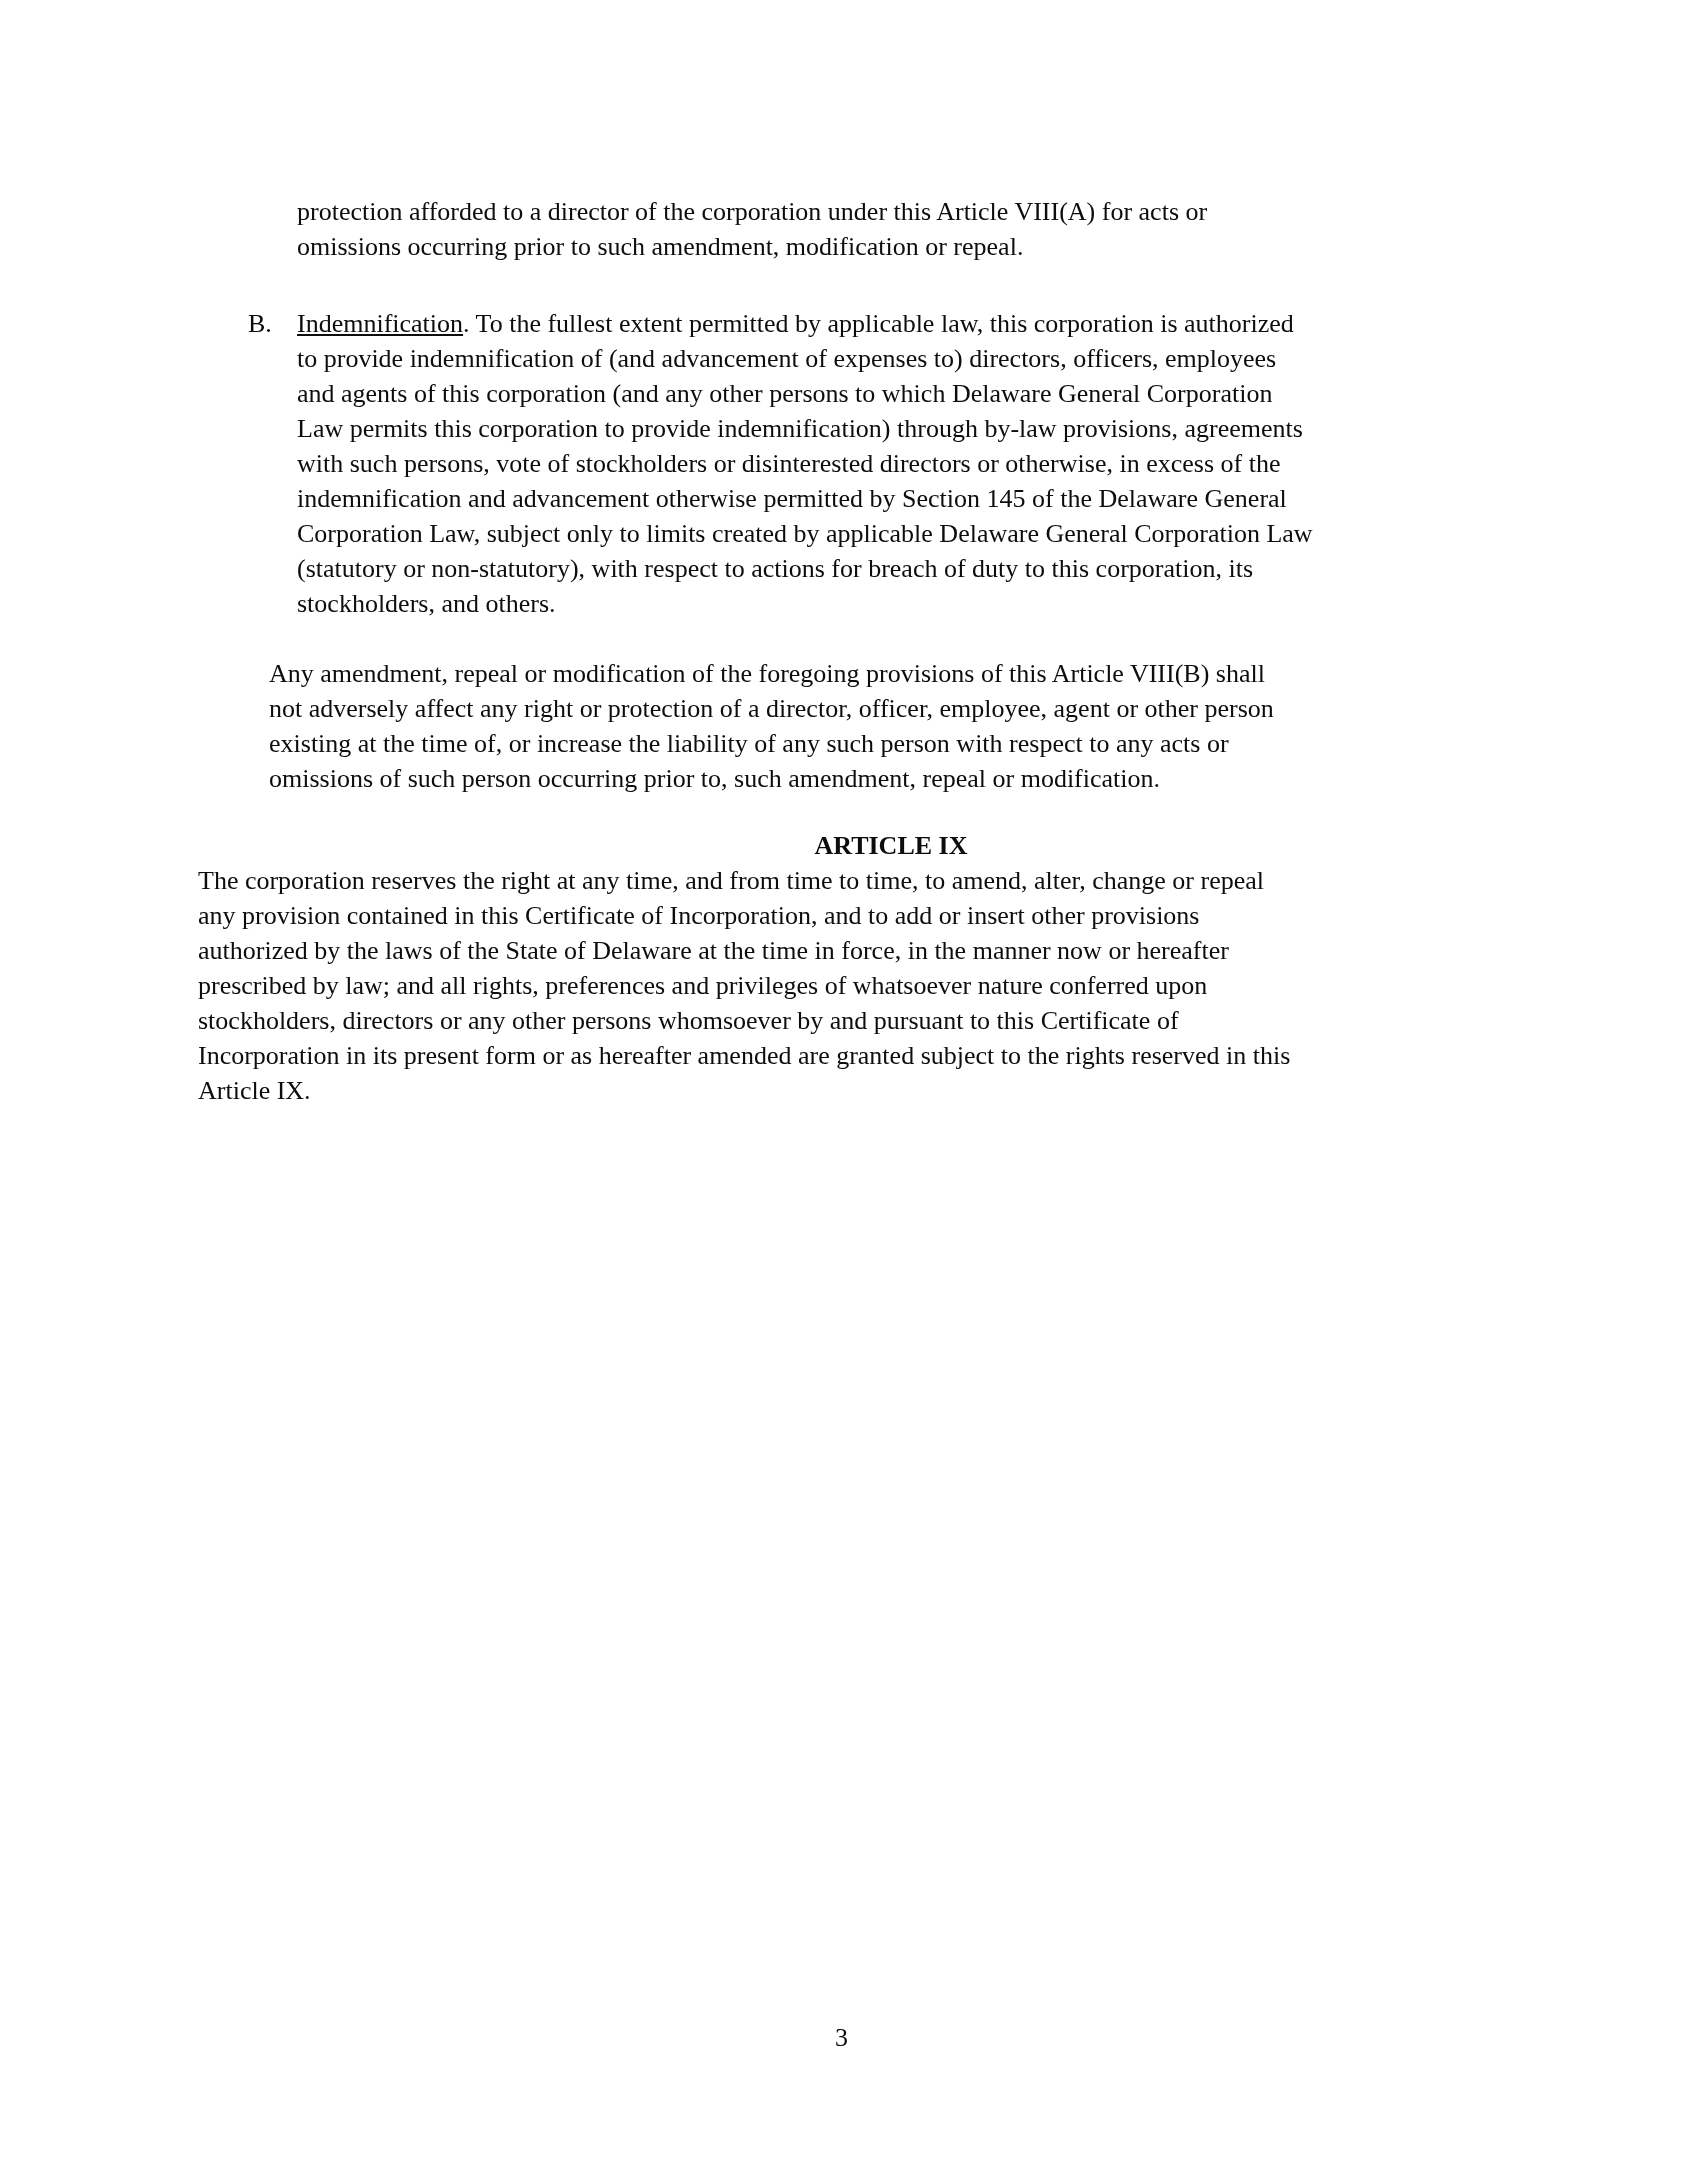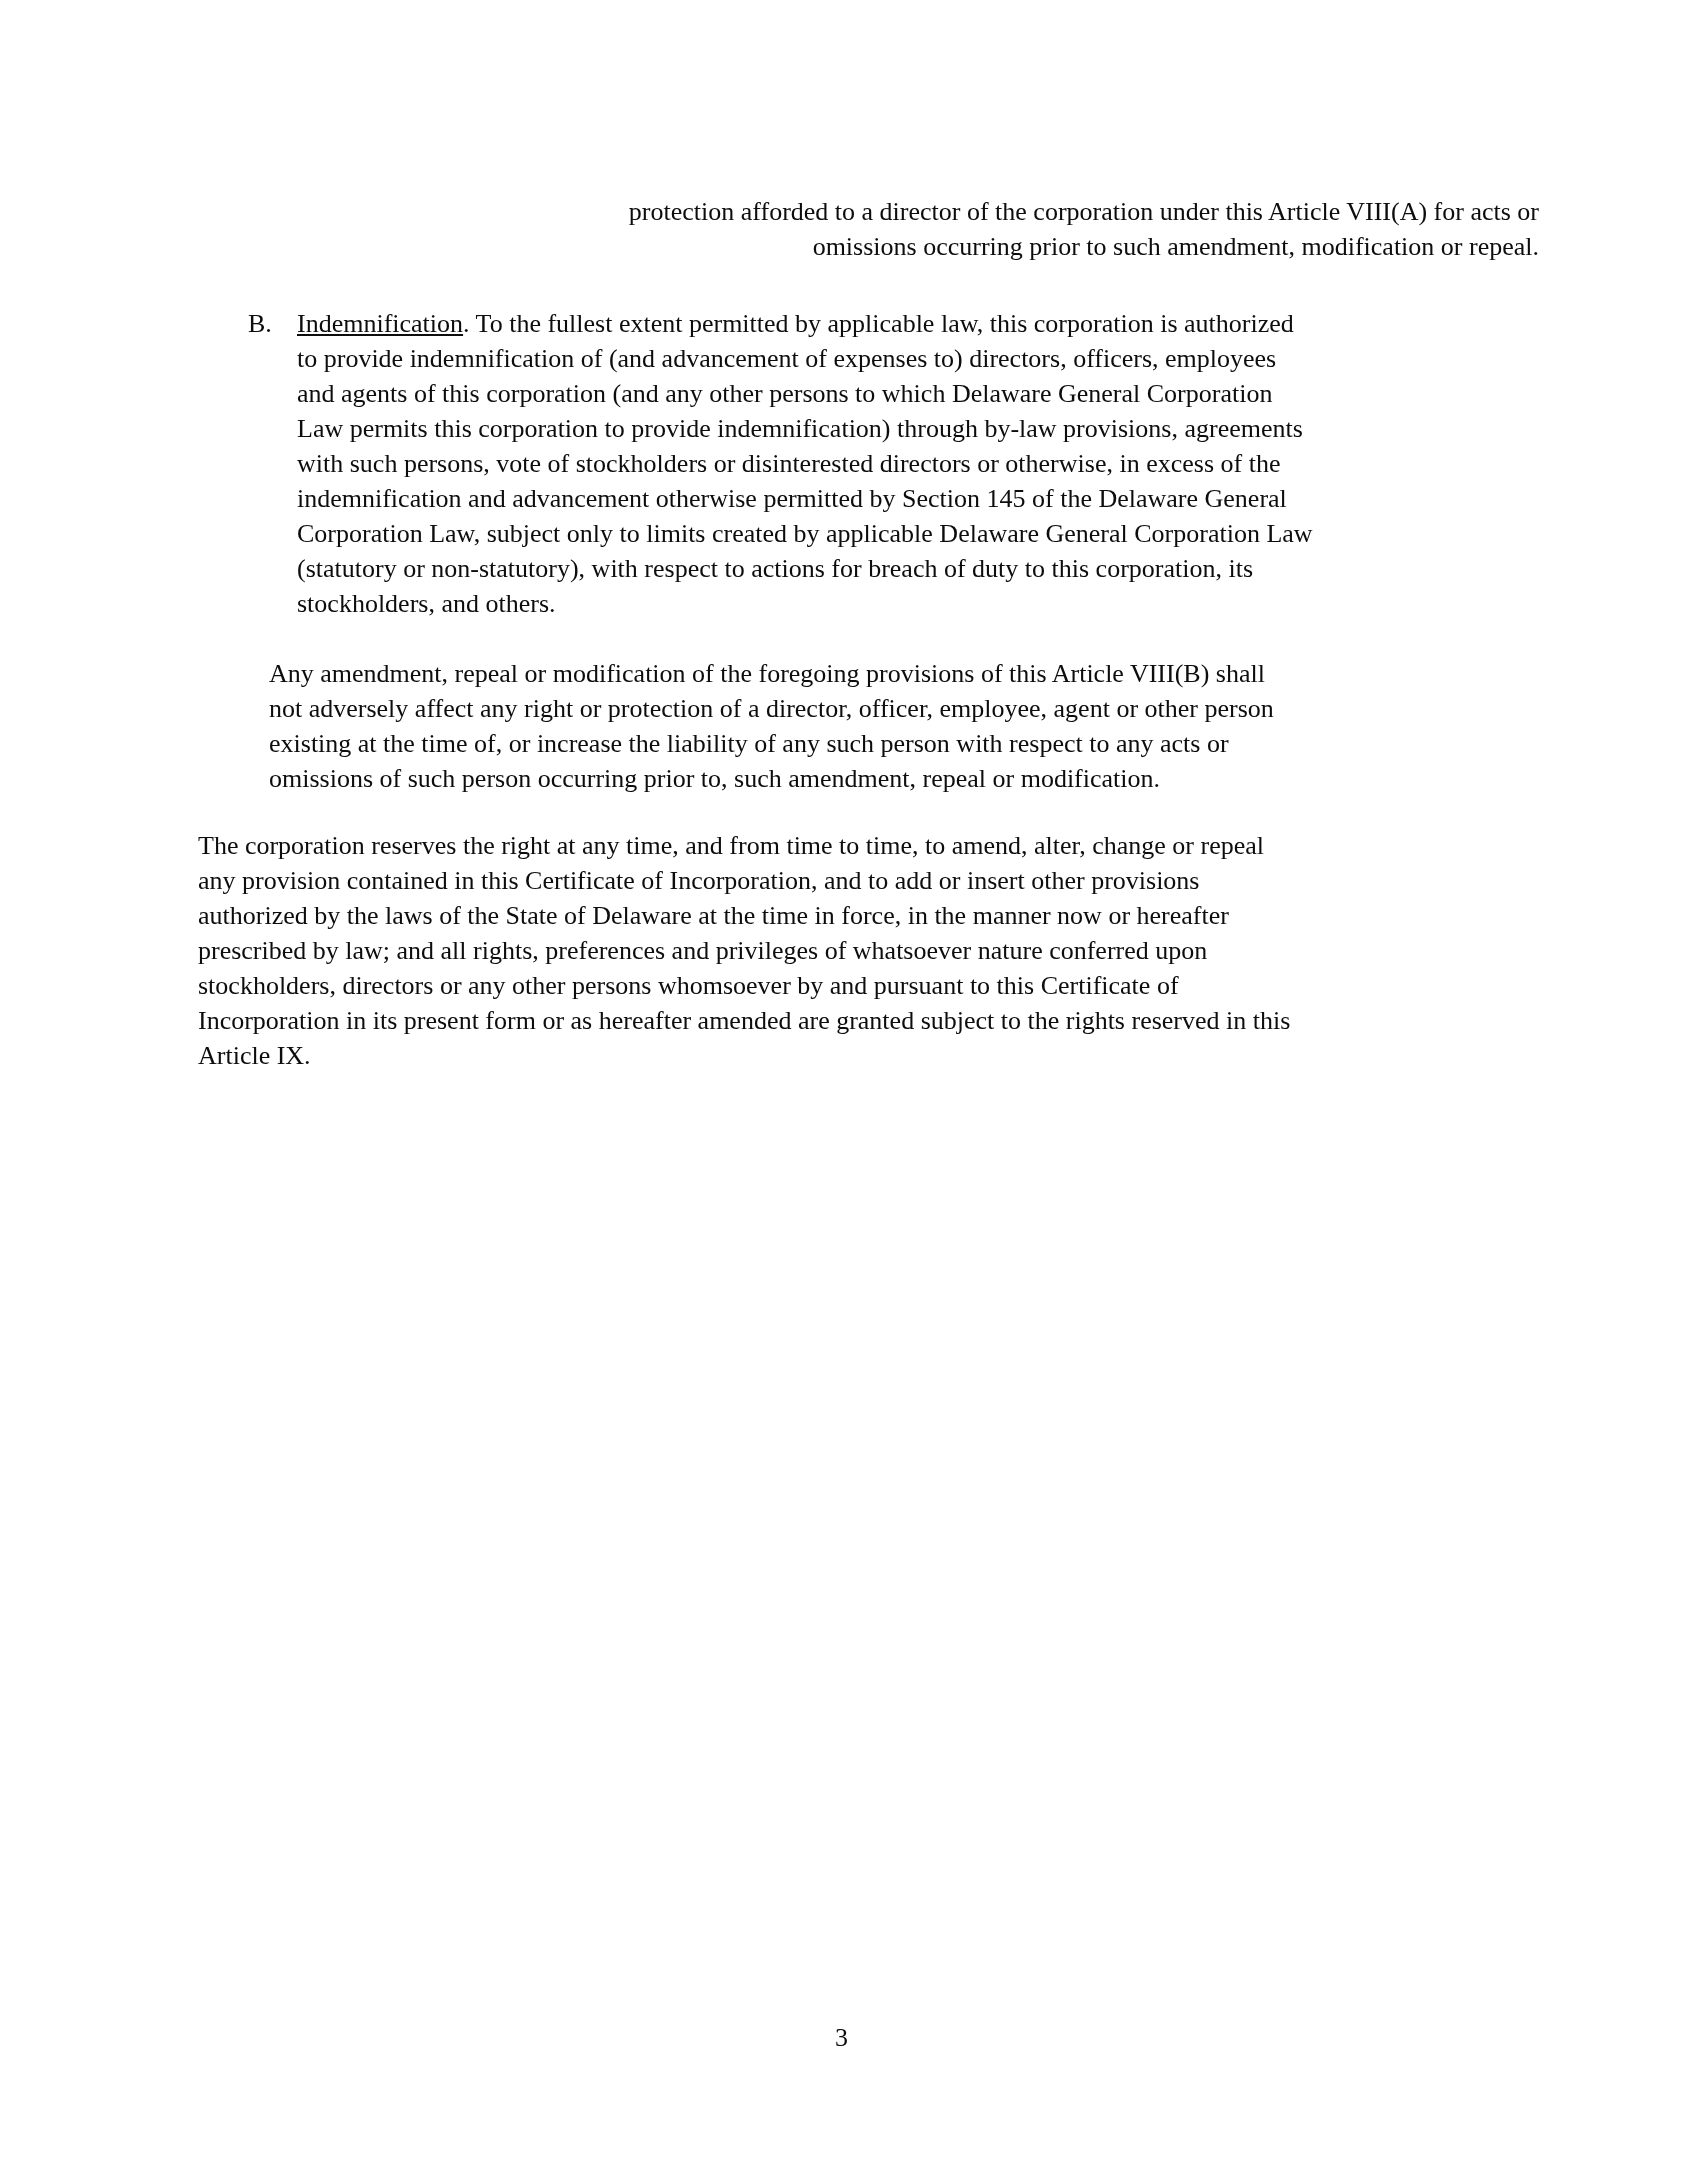--- a/index.html
+++ b/index.html
@@ -25,21 +25,20 @@
     width: 1346px;
   }
   .para {
     margin: 0;
     white-space: pre-line;
     text-align: left;
   }
   .para-a-cont {
     margin-left: 99px;
     width: 1242px;
-    text-align: right;
   }
   .item-b {
     position: relative;
     margin-top: 42px;
     margin-left: 99px;
     width: 1267px;
   }
   .item-b .marker {
     position: absolute;
     left: -49px;
@@ -93,20 +92,21 @@
 (statutory or non-statutory), with respect to actions for breach of duty to this corporation, its
 stockholders, and others.</span></p>
     </div>
 
     <p class="para para-b2">Any amendment, repeal or modification of the foregoing provisions of this Article VIII(B) shall
 not adversely affect any right or protection of a director, officer, employee, agent or other person
 existing at the time of, or increase the liability of any such person with respect to any acts or
 omissions of such person occurring prior to, such amendment, repeal or modification.</p>
 
     <div class="article-heading">
+      <div>ARTICLE IX</div>
     </div>
 
     <p class="para closing">The corporation reserves the right at any time, and from time to time, to amend, alter, change or repeal
 any provision contained in this Certificate of Incorporation, and to add or insert other provisions
 authorized by the laws of the State of Delaware at the time in force, in the manner now or hereafter
 prescribed by law; and all rights, preferences and privileges of whatsoever nature conferred upon
 stockholders, directors or any other persons whomsoever by and pursuant to this Certificate of
 Incorporation in its present form or as hereafter amended are granted subject to the rights reserved in this
 Article IX.</p>
 

